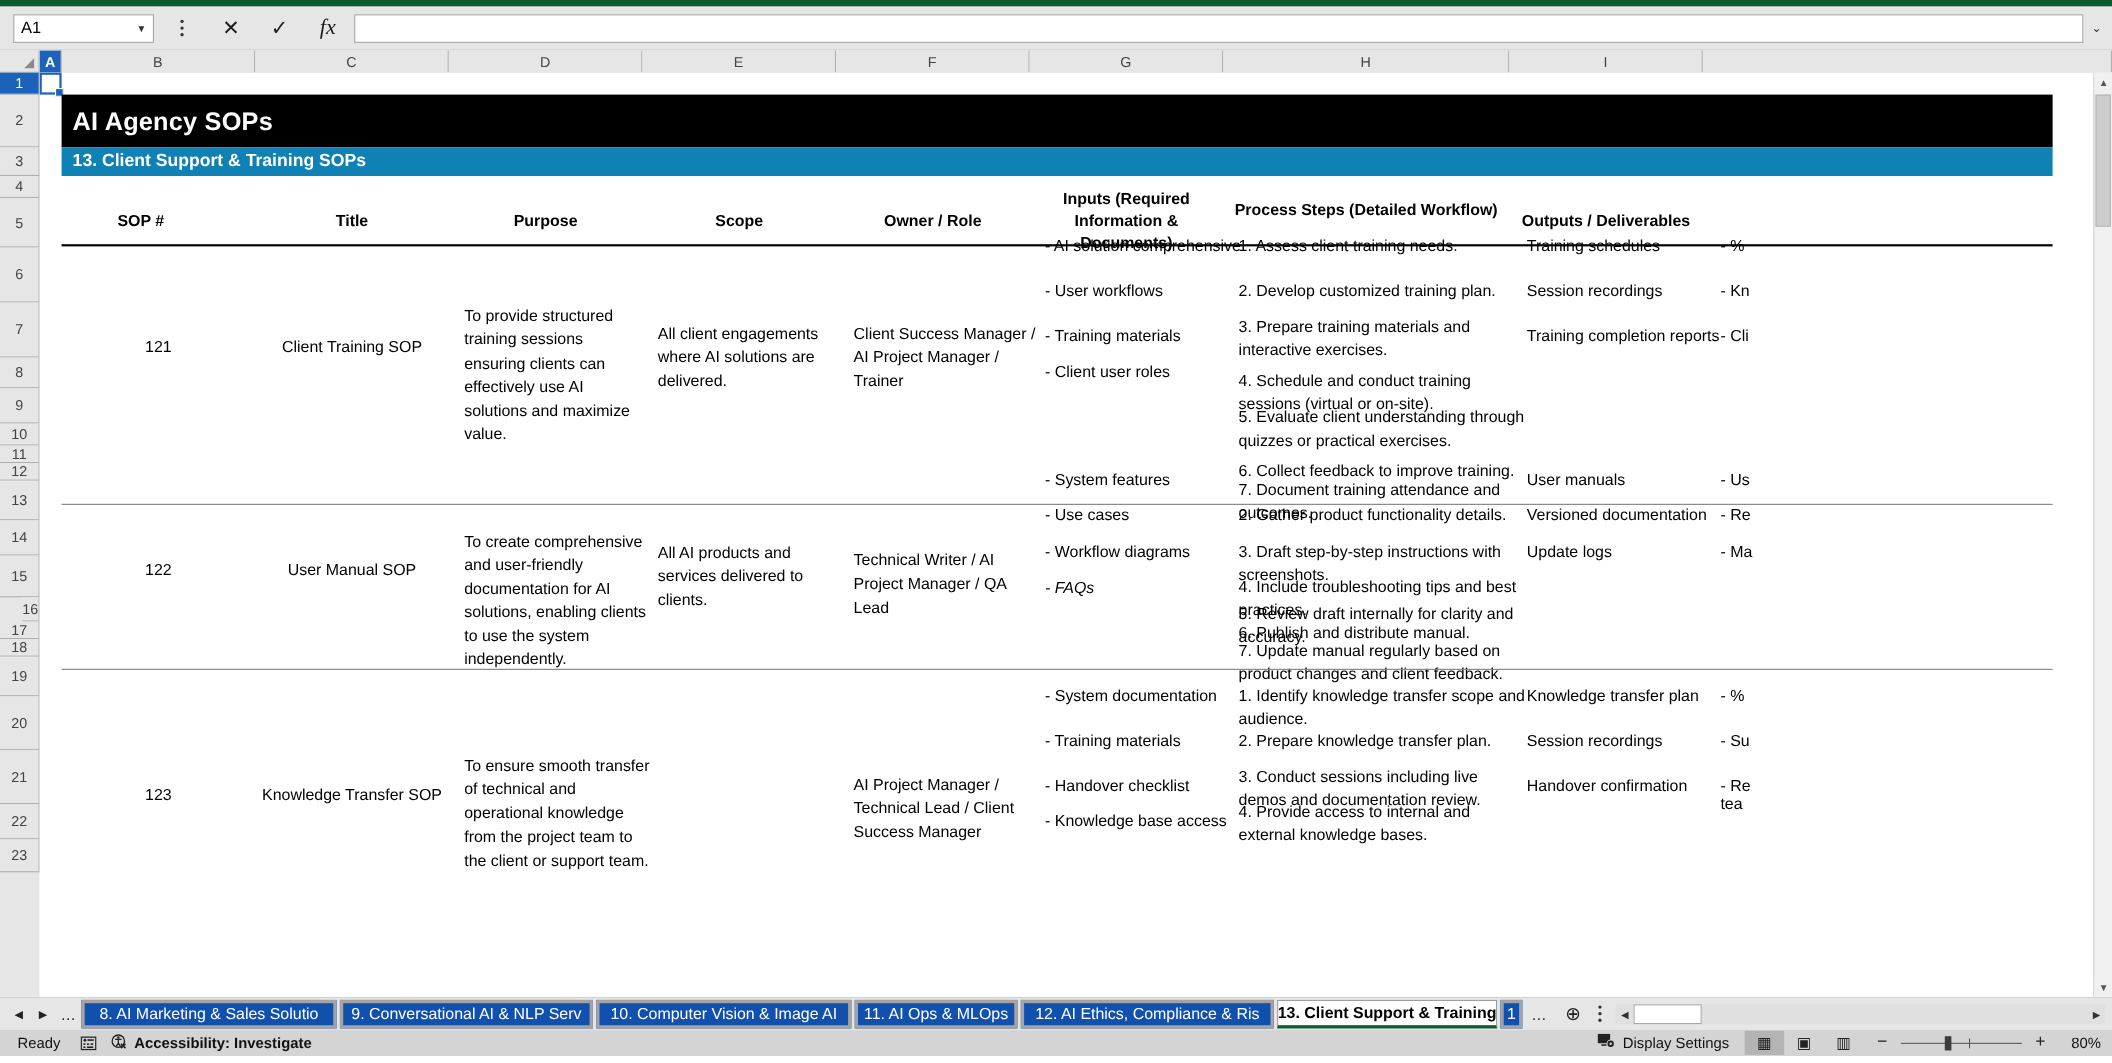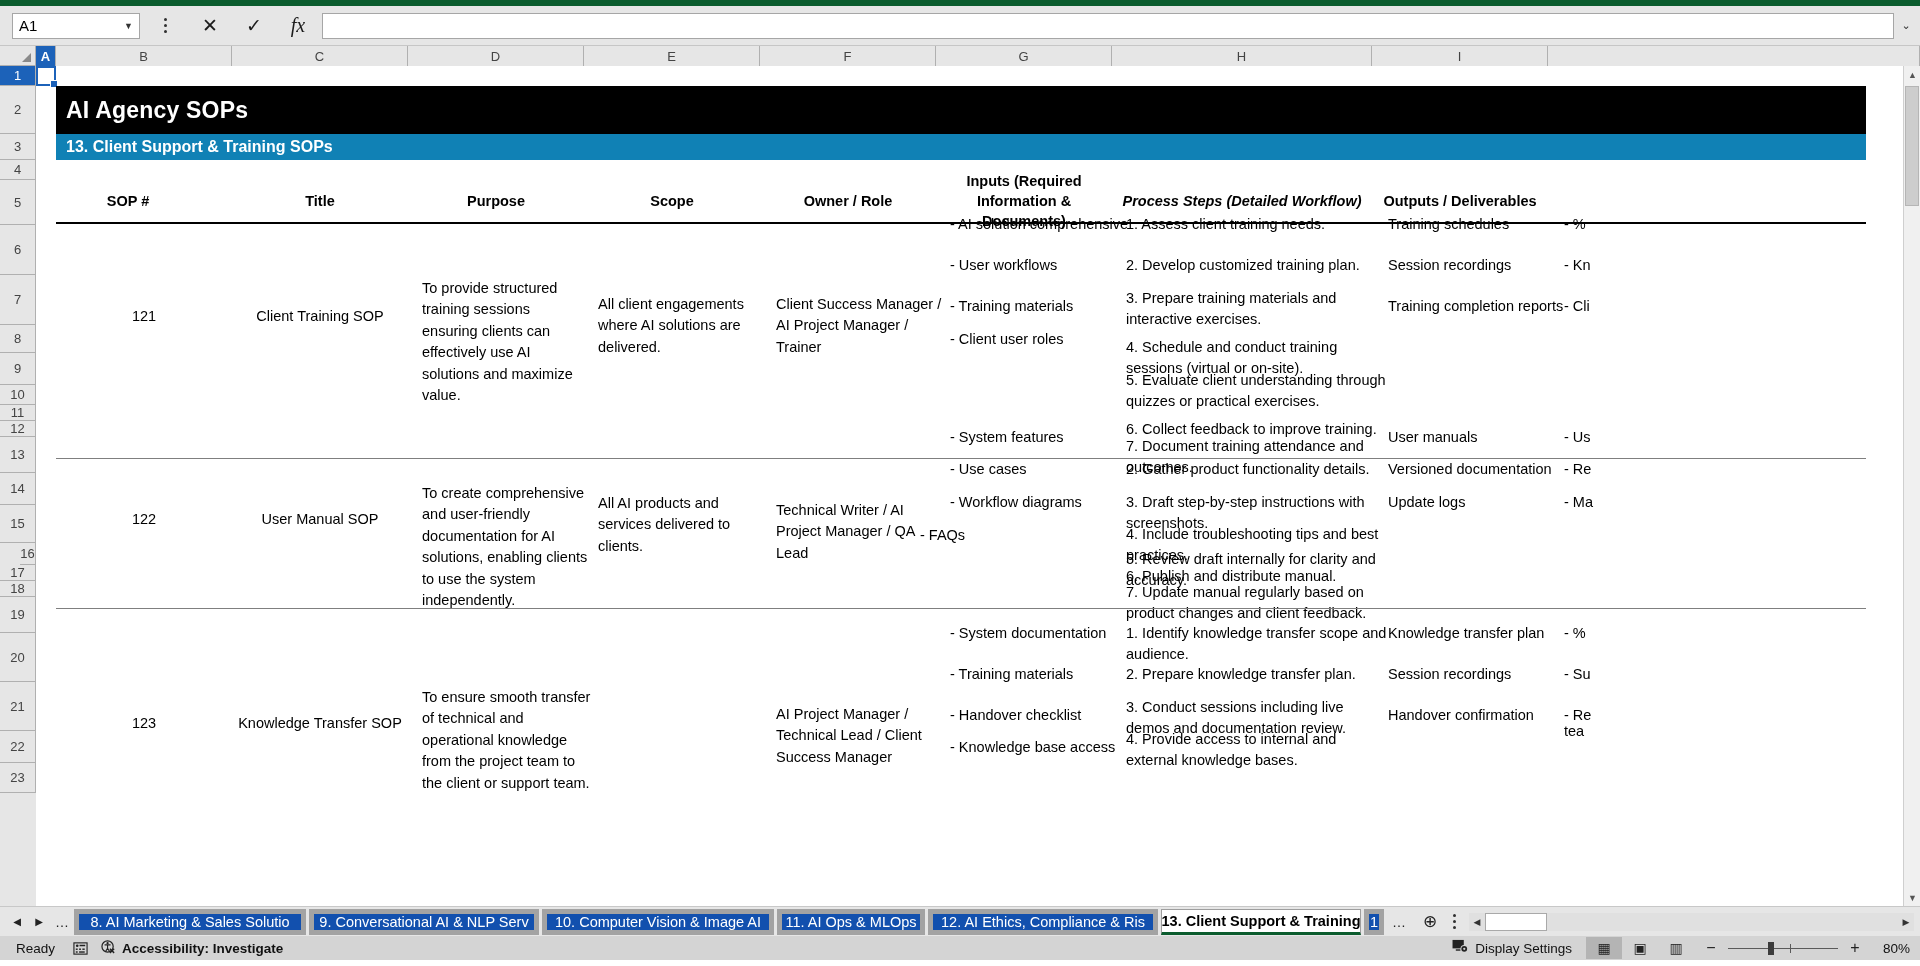--- a/index.html
+++ b/index.html
@@ -123,21 +123,21 @@
   .navbtns { display: flex; align-items: center; gap: 0; }
   .navbtn {
     width: 22px; height: 24px; display: flex; align-items: center;
     justify-content: center; font-size: 10px; color: #222;
   }
   .navdots { width: 24px; text-align: center; font-size: 14px; color: #222; }
   .tab {
     height: 26px; background: #1250ae; color: #fff; display: flex;
     align-items: center; justify-content: center; padding: 0 12px;
     font-size: 14.5px; margin-right: 3px; white-space: nowrap;
-    border: 5px solid #a3a3a3; overflow: hidden;
+    border: 3px solid #a3a3a3; overflow: hidden;
   }
   .tab.active {
     background: #fff; color: #000; font-weight: bold;
     border: 1px solid #9e9e9e; border-bottom: 3px solid #0b5c2e;
   }
   .tab.clipped { padding: 0 4px; }
   .tab-plus {
     width: 26px; height: 26px; display: flex; align-items: center;
     justify-content: center; font-size: 17px; color: #222; margin-left: 6px;
   }
@@ -251,21 +251,21 @@
 
       <div class="title-band" style="left:20px; top:20px; width:1810px; height:48px;">AI Agency SOPs</div>
       <div class="sub-band" style="left:20px; top:68px; width:1810px; height:26px;">13. Client Support &amp; Training SOPs</div>
 
       <div class="hdr-cell" style="left:4px;  top:114px; width:176px; height:42px;">SOP #</div>
       <div class="hdr-cell" style="left:196px; top:114px; width:176px; height:42px;">Title</div>
       <div class="hdr-cell" style="left:372px; top:114px; width:176px; height:42px;">Purpose</div>
       <div class="hdr-cell" style="left:548px; top:114px; width:176px; height:42px;">Scope</div>
       <div class="hdr-cell" style="left:724px; top:114px; width:176px; height:42px;">Owner / Role</div>
       <div class="hdr-cell" style="left:900px; top:114px; width:176px; height:42px;">Inputs (Required Information &amp; Documents)</div>
-      <div class="hdr-cell" style="left:1076px; top:114px; width:260px; height:42px;font-style:italic;">Process Steps (Detailed Workflow)</div>
+      <div class="hdr-cell" style="left:1076px; top:104px; width:260px; height:42px;">Process Steps (Detailed Workflow)</div>
       <div class="hdr-cell" style="left:1336px; top:114px; width:176px; height:42px;">Outputs / Deliverables</div>
 
       <div class="hdr-rule" style="left:20px; top:156px; width:1810px;"></div>
 
       <div class="cell txt-center" style="left:20px;  top:240px; width:176px;">121</div>
       <div class="cell txt-center" style="left:196px; top:240px; width:176px;">Client Training SOP</div>
       <div class="cell txt-left" style="left:386px; top:212px; width:166px;">To provide structured training sessions ensuring clients can effectively use AI solutions and maximize value.</div>
       <div class="cell txt-left" style="left:562px; top:228px; width:172px;">All client engagements where AI solutions are delivered.</div>
       <div class="cell txt-left" style="left:740px; top:228px; width:166px;">Client Success Manager / AI Project Manager / Trainer</div>
 
@@ -294,21 +294,21 @@
 
       <div class="cell txt-center" style="left:20px;  top:443px; width:176px;">122</div>
       <div class="cell txt-center" style="left:196px; top:443px; width:176px;">User Manual SOP</div>
       <div class="cell txt-left" style="left:386px; top:417px; width:166px;">To create comprehensive and user-friendly documentation for AI solutions, enabling clients to use the system independently.</div>
       <div class="cell txt-left" style="left:562px; top:427px; width:172px;">All AI products and services delivered to clients.</div>
       <div class="cell txt-left" style="left:740px; top:434px; width:172px;">Technical Writer / AI Project Manager / QA Lead</div>
 
       <div class="cell txt-left" style="left:914px; top:361px; width:180px;">- System features</div>
       <div class="cell txt-left" style="left:914px; top:393px; width:180px;">- Use cases</div>
       <div class="cell txt-left" style="left:914px; top:426px; width:180px;">- Workflow diagrams</div>
-      <div class="cell txt-left" style="left:884px; top:459px; width:180px;">- FAQs</div>
+      <div class="cell txt-left" style="left:914px; top:459px; width:180px;font-style:italic;">- FAQs</div>
 
       <div class="cell txt-left" style="left:1090px; top:393px; width:256px;">2. Gather product functionality details.</div>
       <div class="cell txt-left" style="left:1090px; top:426px; width:262px;">3. Draft step-by-step instructions with screenshots.</div>
       <div class="cell txt-left" style="left:1090px; top:458px; width:262px;">4. Include troubleshooting tips and best practices.</div>
       <div class="cell txt-left" style="left:1090px; top:483px; width:262px;">5. Review draft internally for clarity and accuracy.</div>
       <div class="cell txt-left" style="left:1090px; top:500px; width:256px;">6. Publish and distribute manual.</div>
       <div class="cell txt-left" style="left:1090px; top:516px; width:262px;">7. Update manual regularly based on product changes and client feedback.</div>
 
       <div class="cell txt-left" style="left:1352px; top:361px; width:176px;">User manuals</div>
       <div class="cell txt-left" style="left:1352px; top:393px; width:176px;">Versioned documentation</div>

